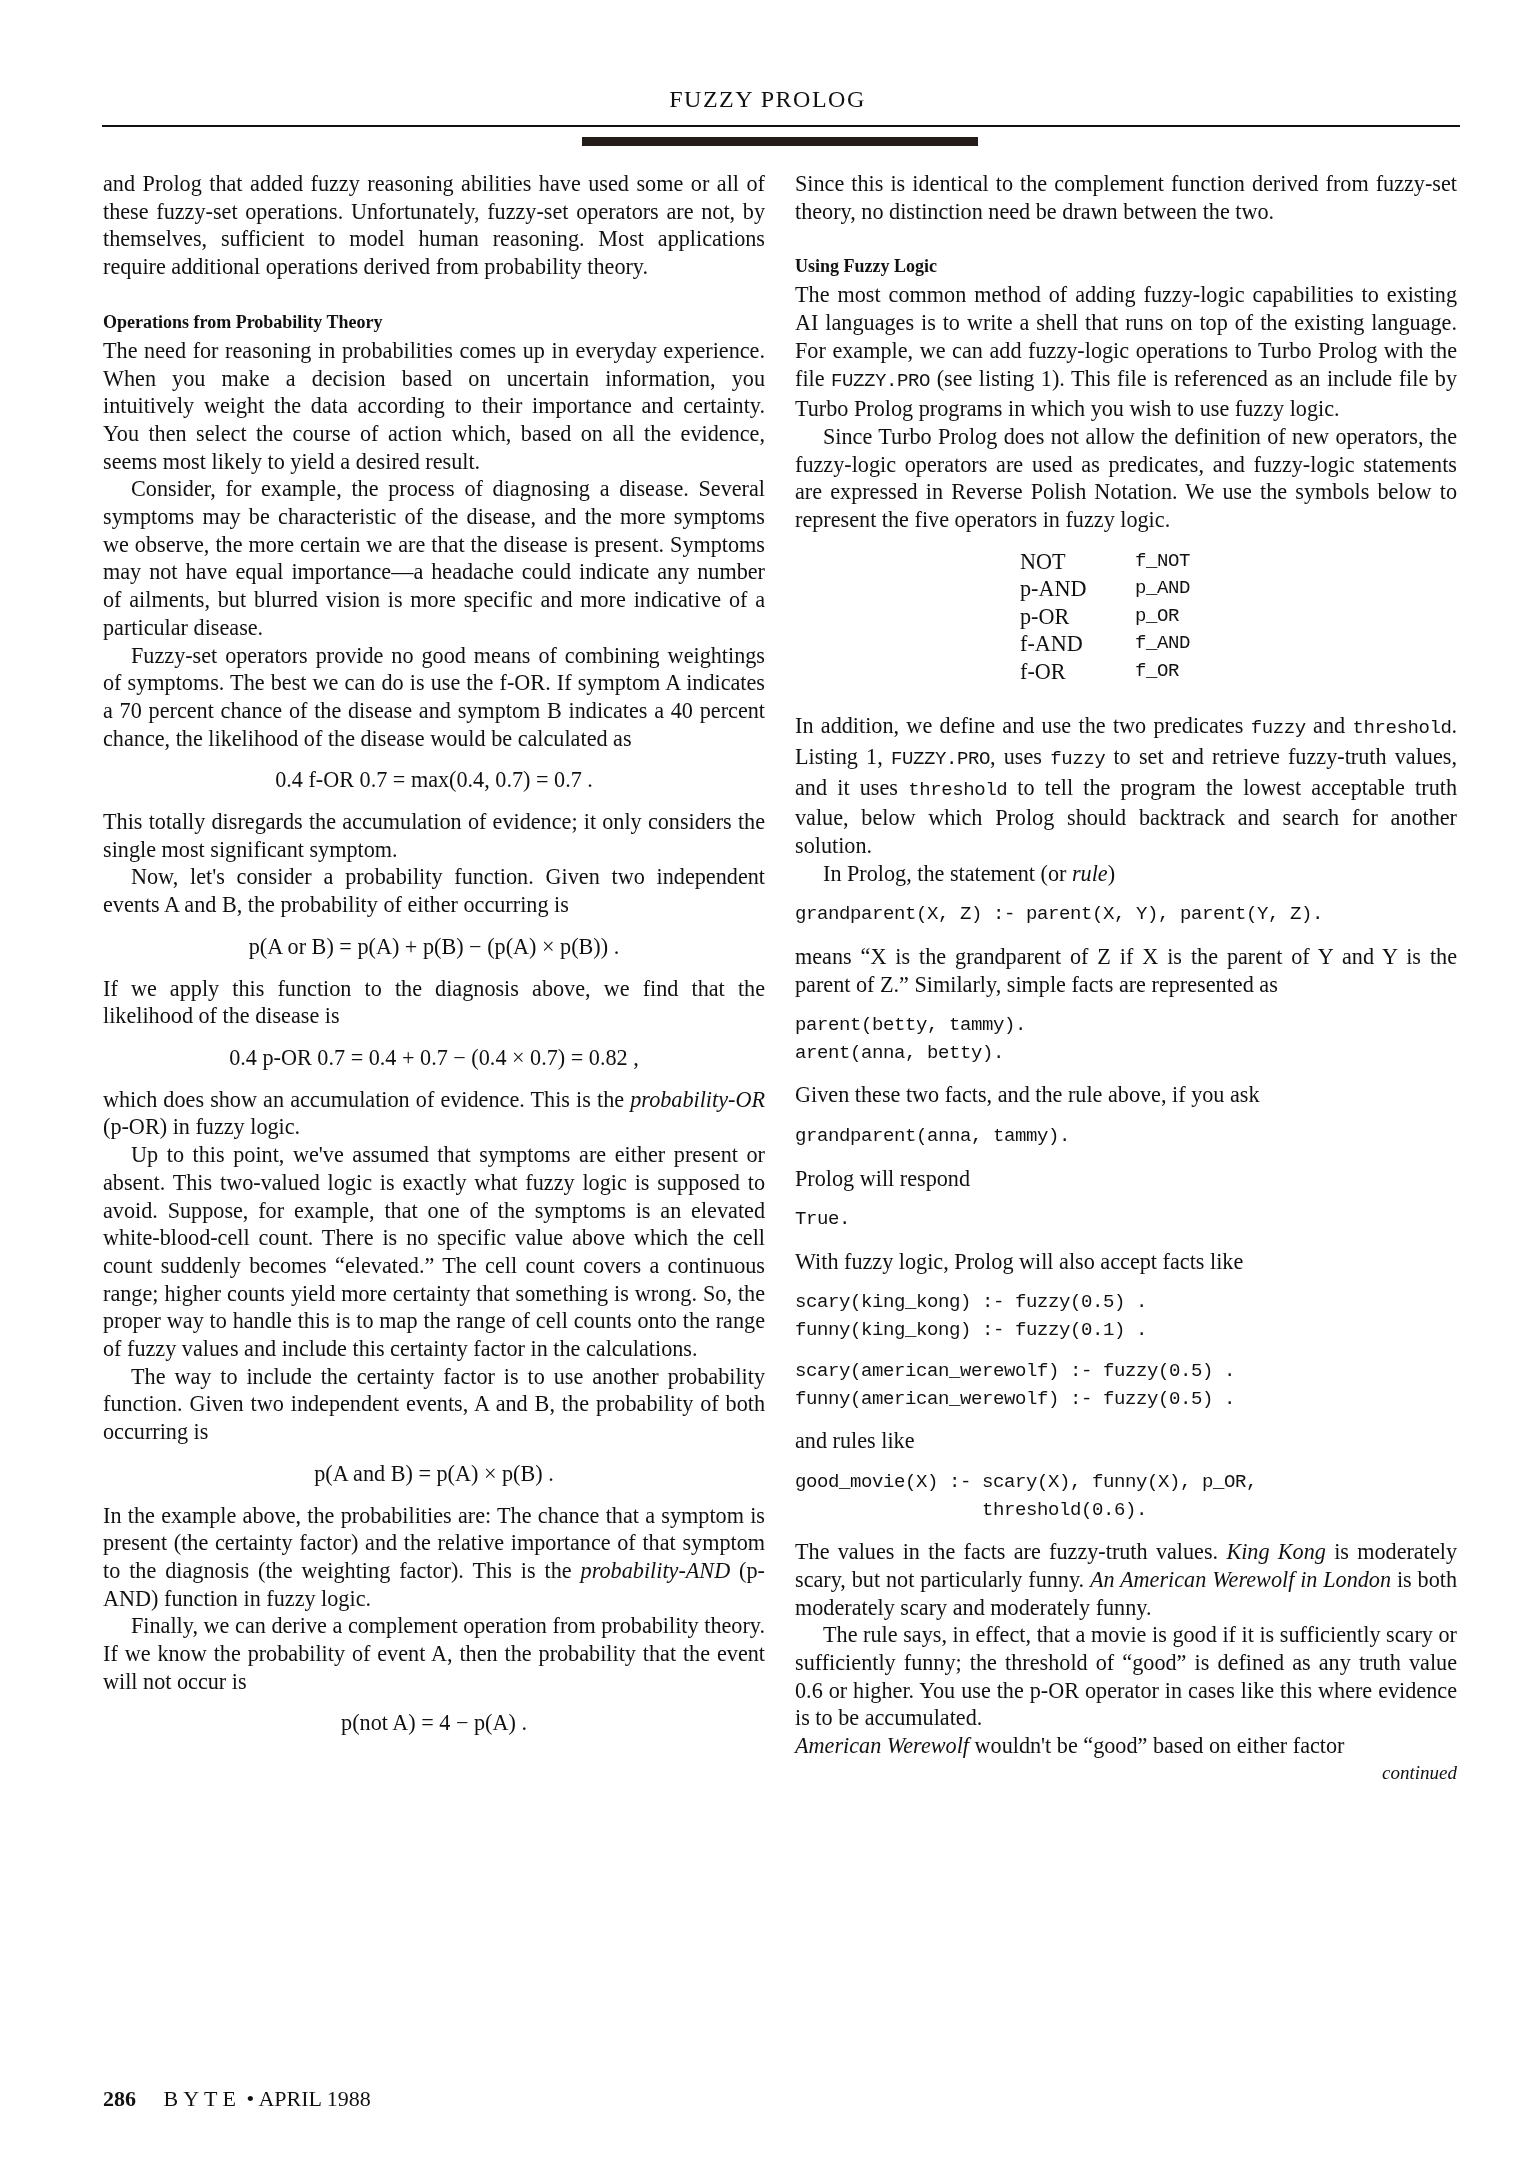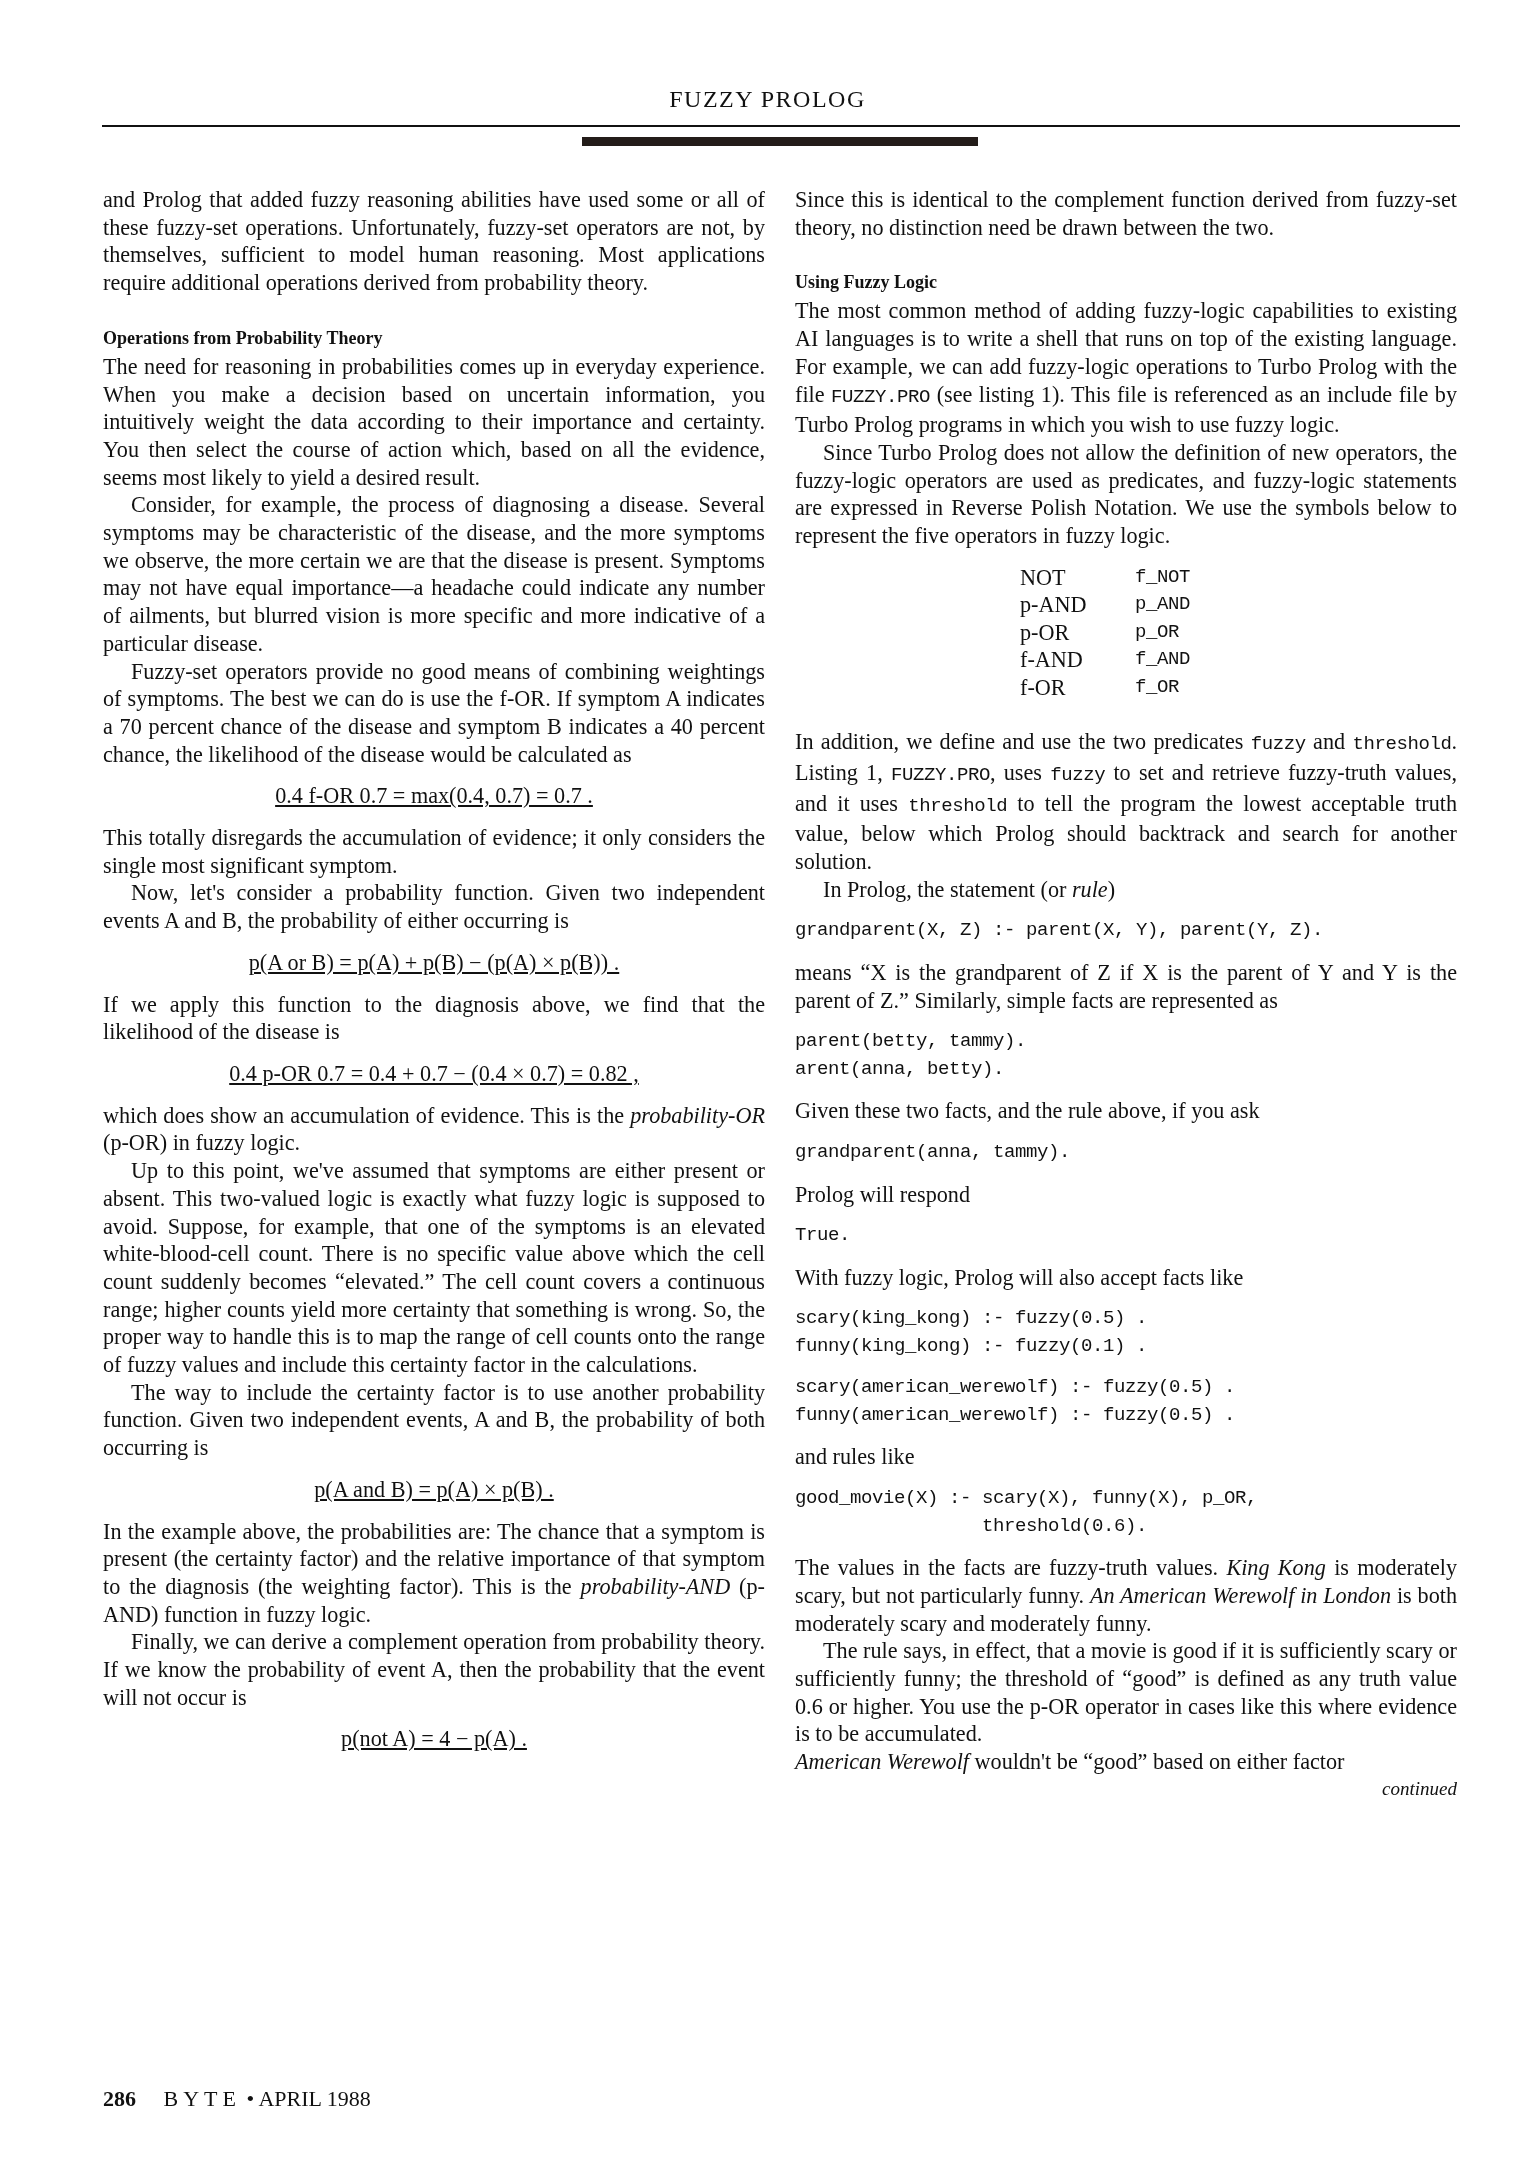--- a/index.html
+++ b/index.html
@@ -12,34 +12,34 @@
     position: absolute; top: 86px; left: 0; width: 1535px; text-align: center;
     font-size: 24px; letter-spacing: 1.5px; font-family: "Liberation Serif", serif;
   }
   .rule-thin {
     position: absolute; top: 125px; left: 102px; width: 1358px; height: 2px; background: #111;
   }
   .rule-thick {
     position: absolute; top: 137px; left: 582px; width: 396px; height: 9px; background: #231c19;
   }
   .col {
-    position: absolute; top: 186px; width: 662px;
+    position: absolute; top: 170px; width: 662px;
     font-size: 22.2px; line-height: 27.7px; text-align: justify;
   }
   .col.left { left: 103px; }
   .col.right { left: 795px; }
   p { margin: 0; }
   p.indent { text-indent: 28px; }
   .gap { height: 27px; }
   .gap-sm { height: 14px; }
   h2 {
     margin: 0; font-size: 18px; font-weight: bold; line-height: 29px;
     font-family: "Liberation Serif", serif;
   }
-  .eq { text-align: center; margin: 0; text-decoration: underline; }
+  .eq { text-align: center; margin: 0; }
   .code {
     font-family: "Liberation Mono", "DejaVu Sans Mono", monospace;
     font-size: 19px; letter-spacing: -0.4px;
     white-space: pre; text-align: left; line-height: 27.5px;
   }
   .mono { font-family: "Liberation Mono", "DejaVu Sans Mono", monospace; font-size: 19px; letter-spacing: -0.4px; }
   i { font-style: italic; }
   .ops-table { margin-left: 225px; border-collapse: collapse; }
   .ops-table td { padding: 0; line-height: 27.5px; vertical-align: top; }
   .ops-table td.op-name { width: 115px; margin-top: 40px; }

